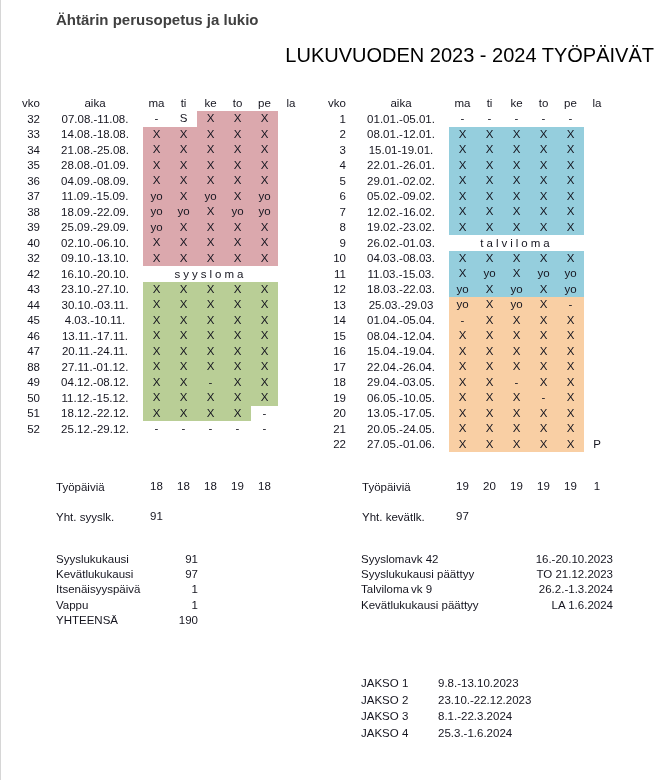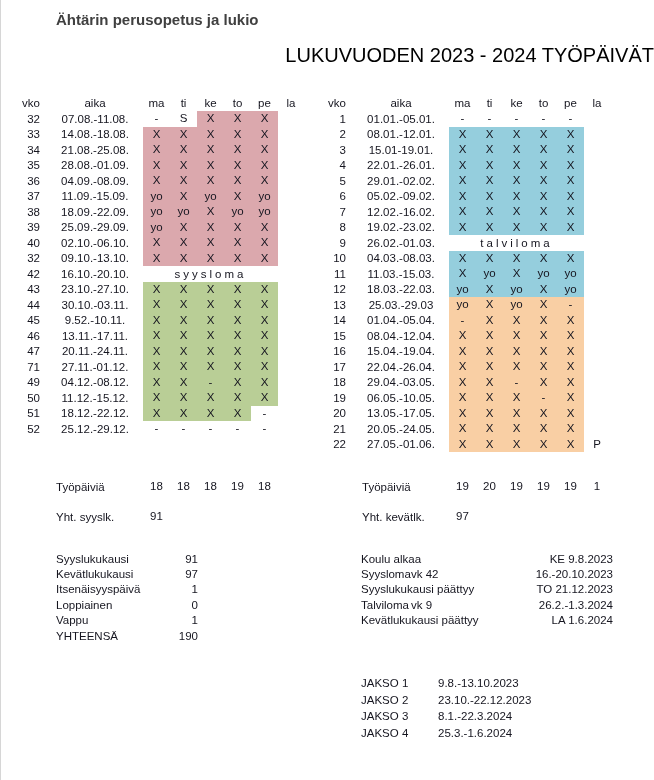--- a/index.html
+++ b/index.html
@@ -180,21 +180,21 @@
         <span class="caika">30.10.-03.11.</span>
         <span class="cday" style="background: rgb(185, 206, 150);">X</span>
         <span class="cday" style="background: rgb(185, 206, 150);">X</span>
         <span class="cday" style="background: rgb(185, 206, 150);">X</span>
         <span class="cday" style="background: rgb(185, 206, 150);">X</span>
         <span class="cday" style="background: rgb(185, 206, 150);">X</span>
         <span class="cday"></span>
       </div>
       <div class="crow">
         <span class="cvko">45</span>
-        <span class="caika">9.52.-10.11.</span>
+        <span class="caika">4.03.-10.11.</span>
         <span class="cday" style="background: rgb(185, 206, 150);">X</span>
         <span class="cday" style="background: rgb(185, 206, 150);">X</span>
         <span class="cday" style="background: rgb(185, 206, 150);">X</span>
         <span class="cday" style="background: rgb(185, 206, 150);">X</span>
         <span class="cday" style="background: rgb(185, 206, 150);">X</span>
         <span class="cday"></span>
       </div>
       <div class="crow">
         <span class="cvko">46</span>
         <span class="caika">13.11.-17.11.</span>
@@ -209,21 +209,21 @@
         <span class="cvko">47</span>
         <span class="caika">20.11.-24.11.</span>
         <span class="cday" style="background: rgb(185, 206, 150);">X</span>
         <span class="cday" style="background: rgb(185, 206, 150);">X</span>
         <span class="cday" style="background: rgb(185, 206, 150);">X</span>
         <span class="cday" style="background: rgb(185, 206, 150);">X</span>
         <span class="cday" style="background: rgb(185, 206, 150);">X</span>
         <span class="cday"></span>
       </div>
       <div class="crow">
-        <span class="cvko">71</span>
+        <span class="cvko">88</span>
         <span class="caika">27.11.-01.12.</span>
         <span class="cday" style="background: rgb(185, 206, 150);">X</span>
         <span class="cday" style="background: rgb(185, 206, 150);">X</span>
         <span class="cday" style="background: rgb(185, 206, 150);">X</span>
         <span class="cday" style="background: rgb(185, 206, 150);">X</span>
         <span class="cday" style="background: rgb(185, 206, 150);">X</span>
         <span class="cday"></span>
       </div>
       <div class="crow">
         <span class="cvko">49</span>
@@ -529,37 +529,29 @@
       </div>
       <div class="srow">
         <span class="slabel">Kevätlukukausi</span>
         <span class="sval">97</span>
       </div>
       <div class="srow">
         <span class="slabel">Itsenäisyyspäivä</span>
         <span class="sval">1</span>
       </div>
       <div class="srow">
-        <span class="slabel">Loppiainen</span>
-        <span class="sval">0</span>
-      </div>
-      <div class="srow">
         <span class="slabel">Vappu</span>
         <span class="sval">1</span>
       </div>
       <div class="srow">
         <span class="slabel">YHTEENSÄ</span>
         <span class="sval">190</span>
       </div>
     </div>
   <div id="sum-right" class="sum sum-right">
-      <div class="srow">
-        <span class="slabel">Koulu alkaa</span>
-        <span class="sval">KE 9.8.2023</span>
-      </div>
       <div class="srow">
         <span class="slabel">Syysloma</span>
         <span class="svk">vk 42</span>
         <span class="sval">16.-20.10.2023</span>
       </div>
       <div class="srow">
         <span class="slabel">Syyslukukausi päättyy</span>
         <span class="sval">TO 21.12.2023</span>
       </div>
       <div class="srow">

